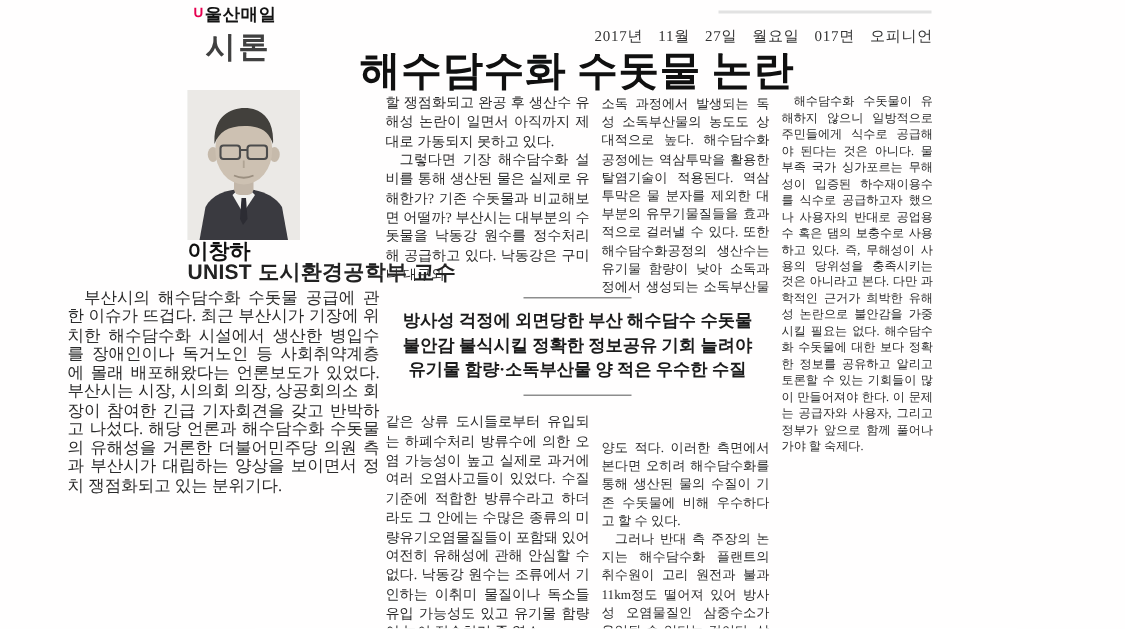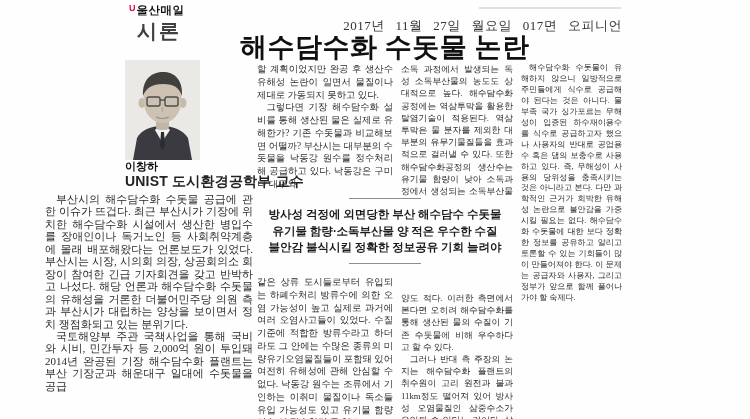--- a/index.html
+++ b/index.html
@@ -11,29 +11,29 @@
   }
   
   .logo { position:absolute; left:129px; top:4px; display:flex; align-items:flex-start;
     font-family:"Liberation Sans","DejaVu Sans",sans-serif; }
   .logo-mark { color:#e60050; font-weight:bold; font-size:9px; line-height:9px; margin-right:1px; }
   .logo-text { font-weight:800; font-size:11.5px; letter-spacing:0.5px; color:#141414; line-height:13px; }
   .section-label { position:absolute; left:137px; top:18px;
     font-family:"Liberation Sans","DejaVu Sans",sans-serif;
     font-weight:800; font-size:20px; letter-spacing:2px; color:#404040; }
   .top-rule { position:absolute; left:479px; top:7px; width:142px; height:2px; background:#e2e2e2; }
-  .dateline { position:absolute; right:128px; top:17px; font-size:13px; color:#333;
+  .dateline { position:absolute; right:128px; top:17px; font-size:10px; color:#333;
     word-spacing:7px; letter-spacing:0.5px; white-space:nowrap;text-align:right; }
   .headline { position:absolute; left:240px; top:29px; width:280px; text-align:center;
     font-weight:700; font-size:27px; letter-spacing:0.5px; color:#101010; white-space:nowrap; }
   
   .photo { position:absolute; left:125px; top:60px; width:75px; height:100px; background:#eceae7; }
   .author-name { position:absolute; left:125px; top:159px;
     font-family:"Liberation Sans","DejaVu Sans",sans-serif;
-    font-weight:800; font-size:11px; color:#111; }
+    font-weight:800; font-size:14px; color:#111; }
   .author-affil { position:absolute; left:125px; top:173px;
     font-family:"Liberation Sans","DejaVu Sans",sans-serif;
     font-weight:700; font-size:14px; color:#222; letter-spacing:0.2px; }
   
   .col { position:absolute; text-align:justify; overflow:hidden; color:#2a2a2a; }
   .col p.indent { text-indent:1em; }
   #col1 { left:45px;  top:193px; width:208px; height:226px; font-size:11px;  line-height:12.45px; }
   #col2-top    { left:257px; top:63px;  width:136px; height:133px; font-size:9.4px; line-height:12.75px; }
   #col3-top    { left:401px; top:63px;  width:112px; height:133px; font-size:8.8px; line-height:12.2px; }
   #col4        { left:521px; top:63px;  width:101px; height:356px; font-size:8.1px; line-height:10.95px; }
@@ -85,42 +85,41 @@
 
       <line x1="37.5" y1="47" x2="37.5" y2="52" stroke="#b0a494" stroke-width="1.2"></line>
       <path d="M31,57 Q37.5,60 44,57" fill="none" stroke="#9b8f80" stroke-width="1.2"></path>
     </svg>
   </div>
   <div class="author-name">이창하</div>
   <div class="author-affil">UNIST 도시환경공학부 교수</div>
 
   <div id="col1" class="col">
     <p class="indent">부산시의 해수담수화 수돗물 공급에 관한 이슈가 뜨겁다. 최근 부산시가 기장에 위치한 해수담수화 시설에서 생산한 병입수를 장애인이나 독거노인 등 사회취약계층에 몰래 배포해왔다는 언론보도가 있었다. 부산시는 시장, 시의회 의장, 상공회의소 회장이 참여한 긴급 기자회견을 갖고 반박하고 나섰다. 해당 언론과 해수담수화 수돗물의 유해성을 거론한 더불어민주당 의원 측과 부산시가 대립하는 양상을 보이면서 정치 쟁점화되고 있는 분위기다.</p>
-    <p class="indent">국토해양부 주관 국책사업을 통해 국비와 시비, 민간투자 등 2,000억 원이 투입돼 2014년 완공된 기장 해수담수화 플랜트는 부산 기장군과 해운대구 일대에 수돗물을 공급</p>
   </div>
 
   <div id="col2-top" class="col">
-    <p>할 계획이었지만 완공 후 생산수 유해성 논란이 일면서 물질이나 제대로 가동되지 못하고 있다.</p>
+    <p>할 쟁점화되고 완공 후 생산수 유해성 논란이 일면서 아직까지 제대로 가동되지 못하고 있다.</p>
     <p class="indent">그렇다면 기장 해수담수화 설비를 통해 생산된 물은 실제로 유해한가? 기존 수돗물과 비교해보면 어떨까? 부산시는 대부분의 수돗물을 낙동강 원수를 정수처리해 공급하고 있다. 낙동강은 구미나 대구와</p>
   </div>
 
   <div id="col3-top" class="col">
     <p>소독 과정에서 발생되는 독성 소독부산물의 농도도 상대적으로 높다. 해수담수화공정에는 역삼투막을 활용한 탈염기술이 적용된다. 역삼투막은 물 분자를 제외한 대부분의 유무기물질들을 효과적으로 걸러낼 수 있다. 또한 해수담수화공정의 생산수는 유기물 함량이 낮아 소독과정에서 생성되는 소독부산물의</p>
   </div>
 
   <div id="col4" class="col">
     <p class="indent">해수담수화 수돗물이 유해하지 않으니 일방적으로 주민들에게 식수로 공급해야 된다는 것은 아니다. 물 부족 국가 싱가포르는 무해성이 입증된 하수재이용수를 식수로 공급하고자 했으나 사용자의 반대로 공업용수 혹은 댐의 보충수로 사용하고 있다. 즉, 무해성이 사용의 당위성을 충족시키는 것은 아니라고 본다. 다만 과학적인 근거가 희박한 유해성 논란으로 불안감을 가중시킬 필요는 없다. 해수담수화 수돗물에 대한 보다 정확한 정보를 공유하고 알리고 토론할 수 있는 기회들이 많이 만들어져야 한다. 이 문제는 공급자와 사용자, 그리고 정부가 앞으로 함께 풀어나가야 할 숙제다.</p>
   </div>
 
   <div class="pull-quote">
     <div class="pq-rule"></div>
     <div class="pq-lines">
       <div class="pq-line">방사성 걱정에 외면당한 부산 해수담수 수돗물</div>
+      <div class="pq-line">불안감 불식시킬 정확한 정보공유 기회 늘려야</div>
       <div class="pq-line">유기물 함량·소독부산물 양 적은 우수한 수질</div>
-      <div class="pq-line">불안감 불식시킬 정확한 정보공유 기회 늘려야</div>
     </div>
     <div class="pq-rule"></div>
   </div>
 
   <div id="col2-bottom" class="col">
     <p>같은 상류 도시들로부터 유입되는 하폐수처리 방류수에 의한 오염 가능성이 높고 실제로 과거에 여러 오염사고들이 있었다. 수질기준에 적합한 방류수라고 하더라도 그 안에는 수많은 종류의 미량유기오염물질들이 포함돼 있어 여전히 유해성에 관해 안심할 수 없다. 낙동강 원수는 조류에서 기인하는 이취미 물질이나 독소들 유입 가능성도 있고 유기물 함량이 높아 정수처리 중 염소</p>
   </div>
 
   <div id="col3-bottom" class="col">
     <p>양도 적다. 이러한 측면에서 본다면 오히려 해수담수화를 통해 생산된 물의 수질이 기존 수돗물에 비해 우수하다고 할 수 있다.</p>

